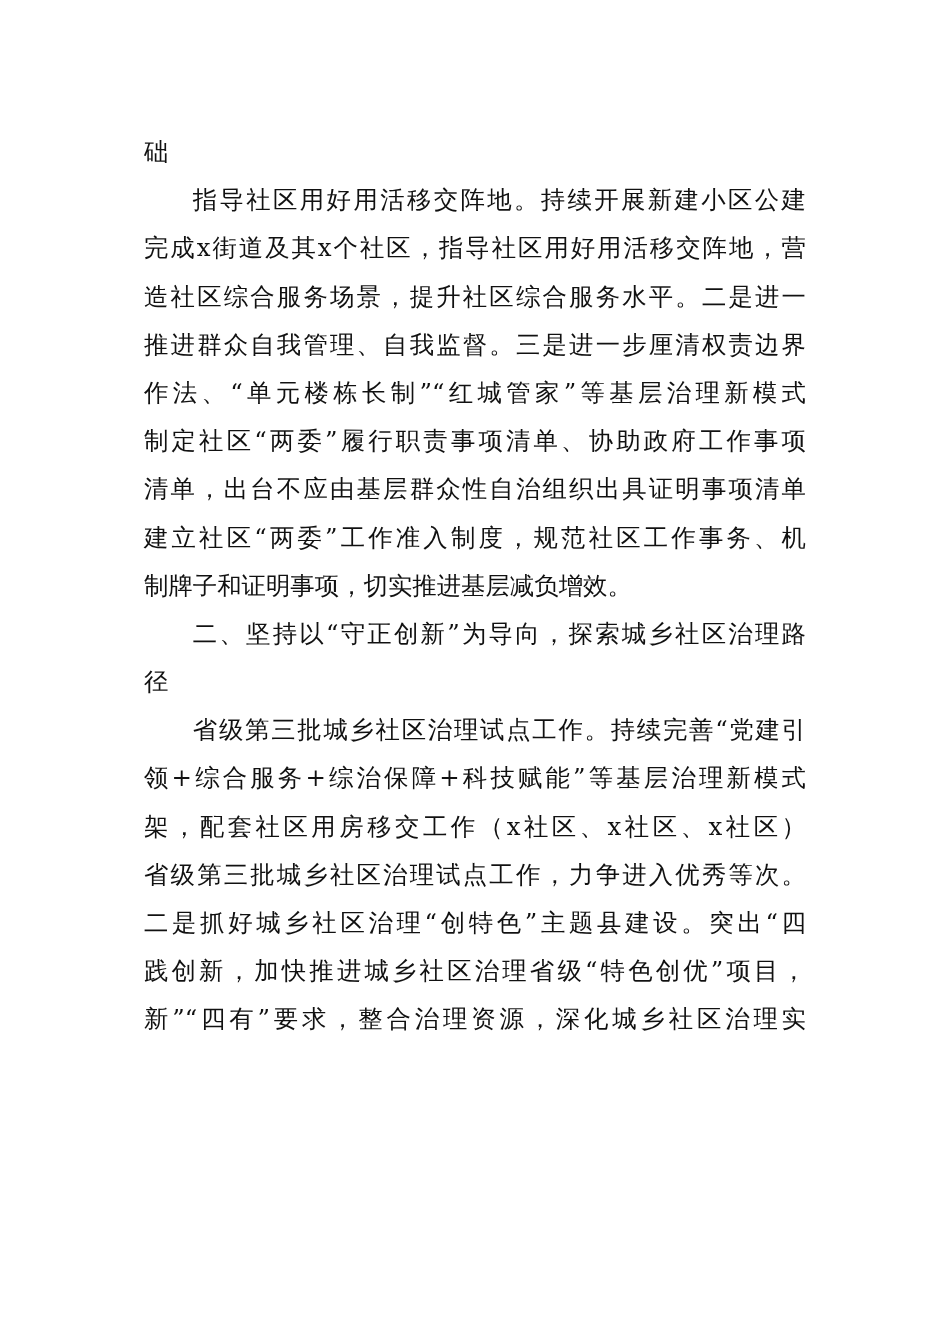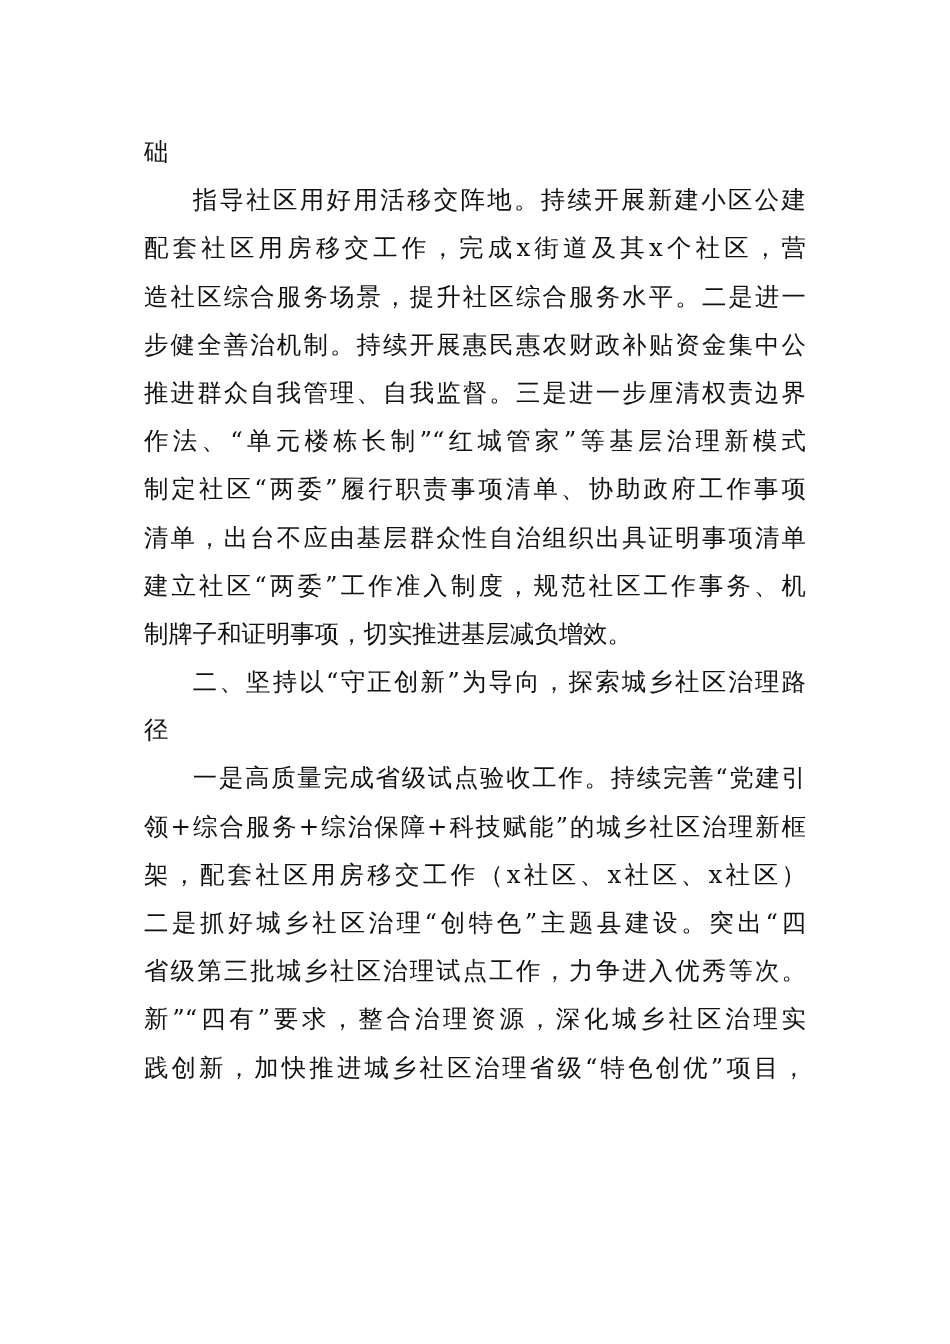--- a/index.html
+++ b/index.html
@@ -45,32 +45,31 @@
       padding-left: 48.8px;
     }
   </style>
 </head>
 <body>
 
 <div class="page">
   <div class="text-block">
     <div class="line">础</div>
     <div class="line indent justify">指导社区用好用活移交阵地。持续开展新建小区公建</div>
-    <div class="line justify">配套社区用房移交工作，完成x街道及其x个社区，营</div>
+    <div class="line justify">完成x街道及其x个社区，指导社区用好用活移交阵地，营</div>
     <div class="line justify">造社区综合服务场景，提升社区综合服务水平。二是进一</div>
-    <div class="line justify">步健全善治机制。持续开展惠民惠农财政补贴资金集中公</div>
     <div class="line justify">推进群众自我管理、自我监督。三是进一步厘清权责边界</div>
     <div class="line justify">作法、“单元楼栋长制”“红城管家”等基层治理新模式</div>
     <div class="line justify">制定社区“两委”履行职责事项清单、协助政府工作事项</div>
     <div class="line justify">清单，出台不应由基层群众性自治组织出具证明事项清单</div>
     <div class="line justify">建立社区“两委”工作准入制度，规范社区工作事务、机</div>
     <div class="line">制牌子和证明事项，切实推进基层减负增效。</div>
     <div class="line indent justify">二、坚持以“守正创新”为导向，探索城乡社区治理路</div>
     <div class="line">径</div>
-    <div class="line indent justify">一是高质量完成省级试点验收工作。持续完善“党建引</div>
-    <div class="line justify">领+综合服务+综治保障+科技赋能”的城乡社区治理新框</div>
+    <div class="line indent justify">省级第三批城乡社区治理试点工作。持续完善“党建引</div>
+    <div class="line justify">领+综合服务+综治保障+科技赋能”等基层治理新模式</div>
     <div class="line justify">架，配套社区用房移交工作（x社区、x社区、x社区）</div>
+    <div class="line justify">省级第三批城乡社区治理试点工作，力争进入优秀等次。</div>
     <div class="line justify">二是抓好城乡社区治理“创特色”主题县建设。突出“四</div>
-    <div class="line justify">省级第三批城乡社区治理试点工作，力争进入优秀等次。</div>
+    <div class="line justify">践创新，加快推进城乡社区治理省级“特色创优”项目，</div>
     <div class="line justify">新”“四有”要求，整合治理资源，深化城乡社区治理实</div>
-    <div class="line justify">践创新，加快推进城乡社区治理省级“特色创优”项目，</div>
   </div>
 </div>
 
 </body></html>

